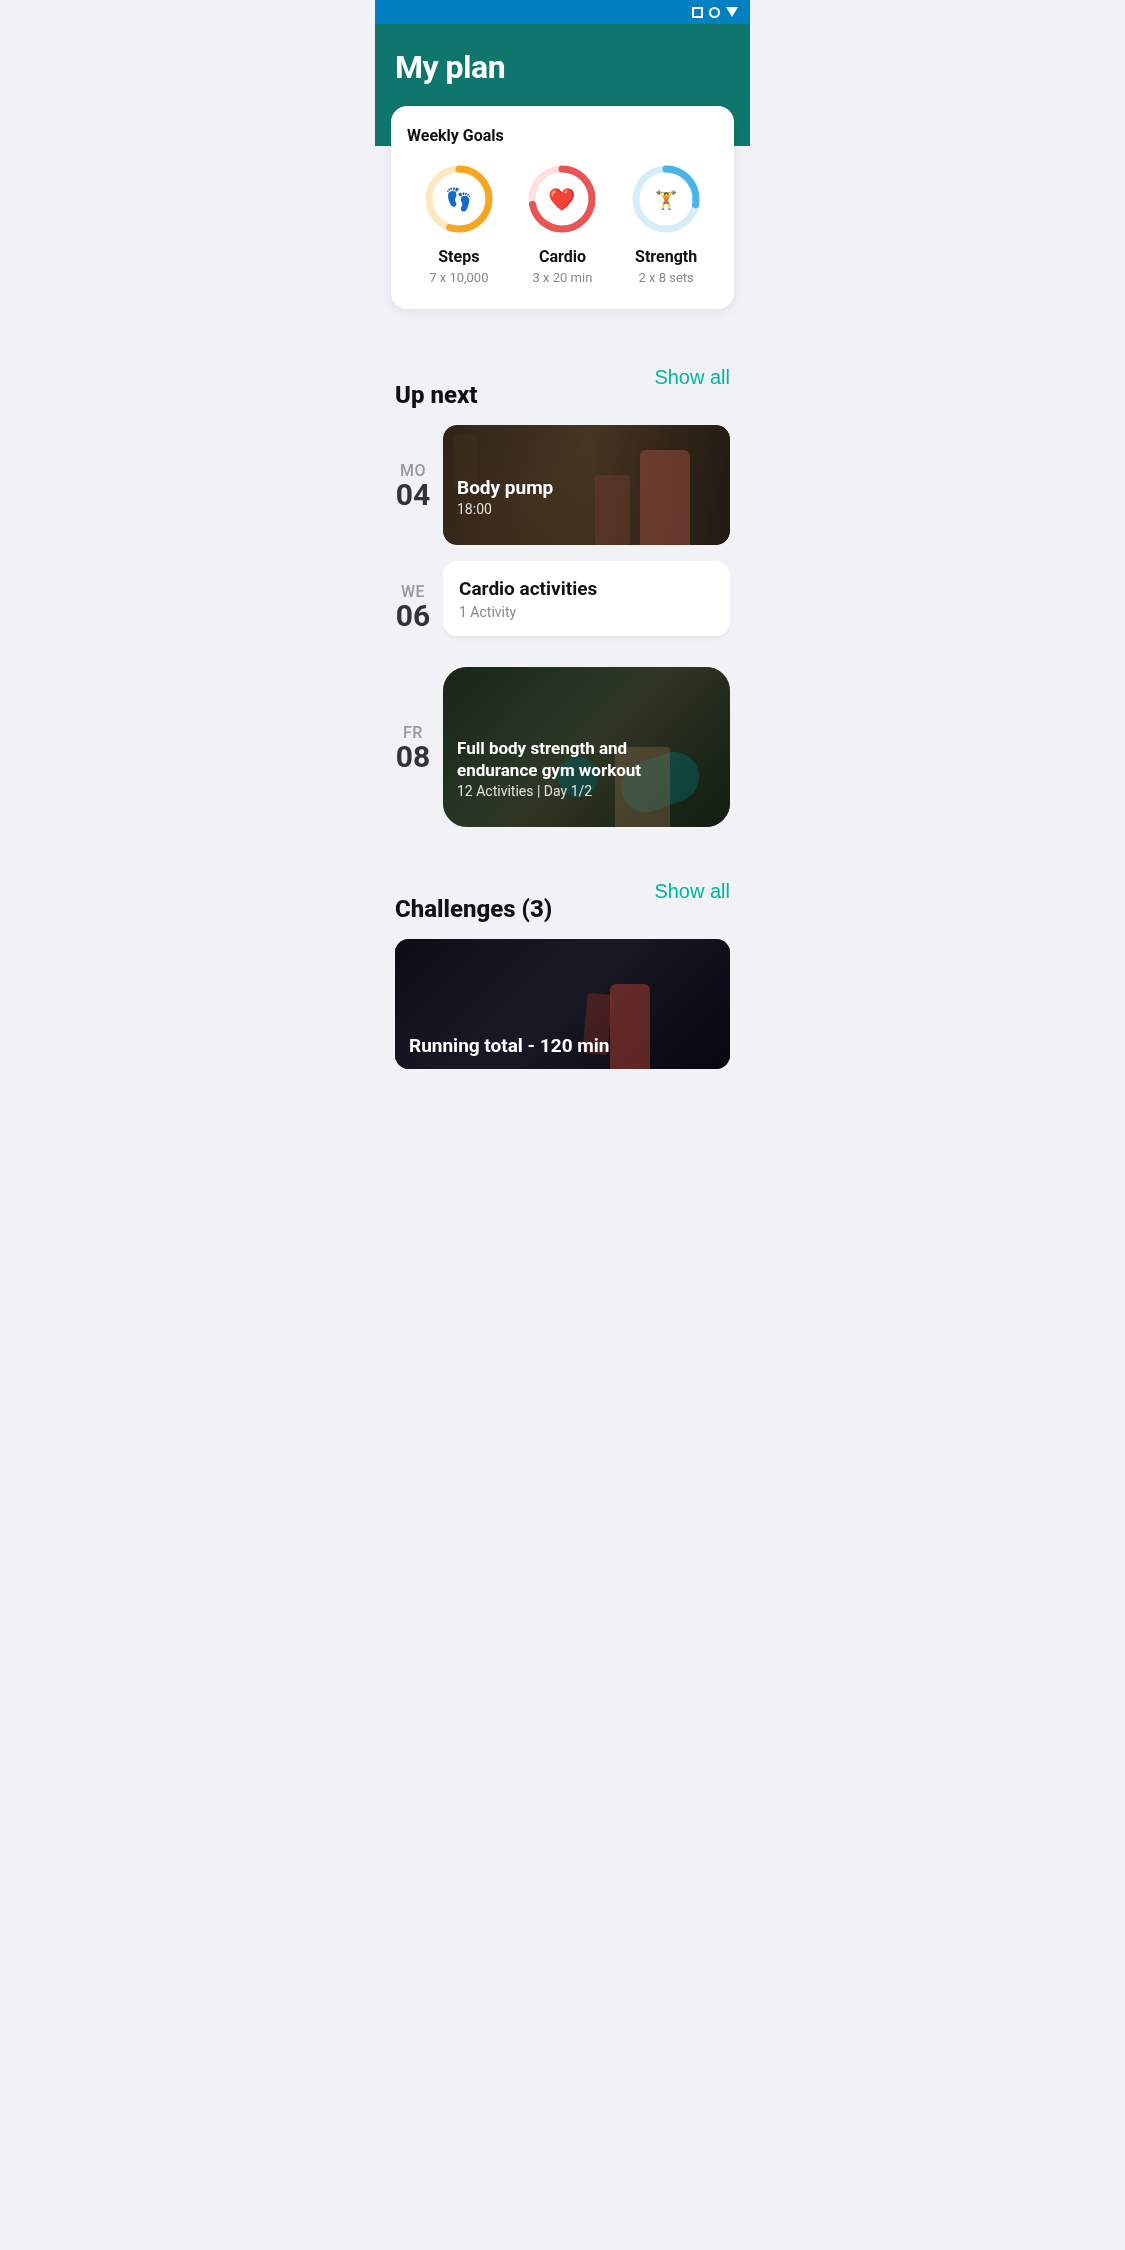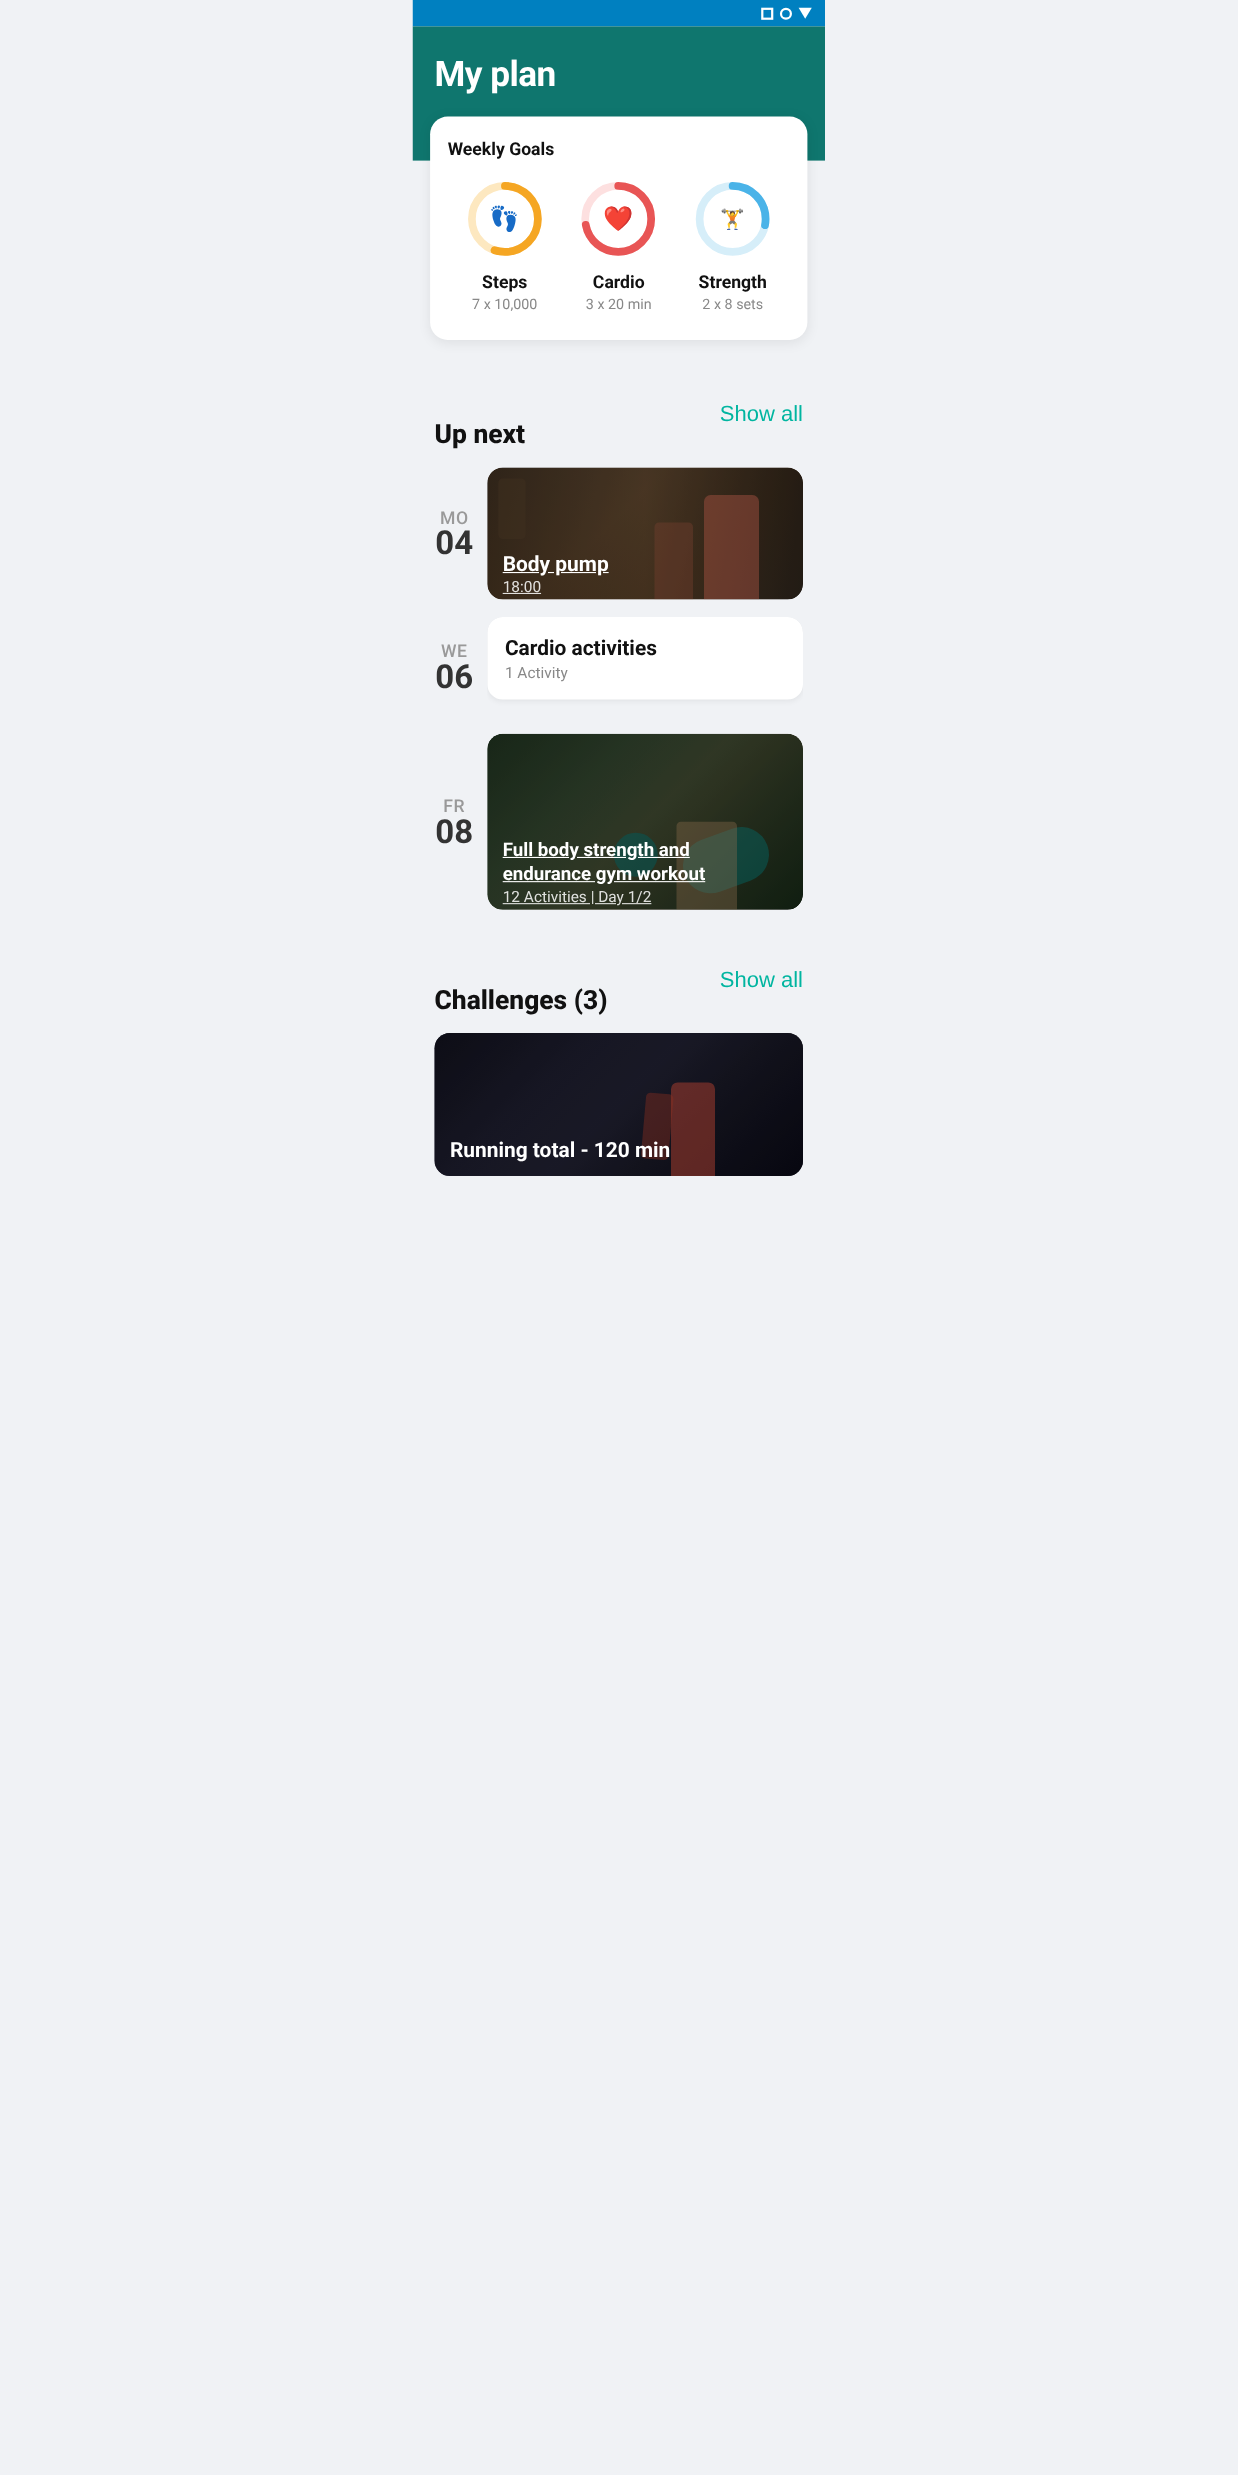--- a/index.html
+++ b/index.html
@@ -177,24 +177,23 @@
       overflow: hidden;
     }
     .activity-card-image .overlay {
       position: absolute;
       inset: 0;
       background: rgba(0,0,0,0.35);
       border-radius: 14px;
     }
     .activity-card-image .card-text {
       position: absolute;
-      bottom: 3px;
+      bottom: 28px;
       left: 14px;
       color: white;
-      text-decoration: underline;
     }
     .activity-card-white {
       background: white;
       border-radius: 14px;
       padding: 16px;
       box-shadow: 0 1px 6px rgba(0,0,0,0.07);
     }
     .card-title {
       font-size: 19px;
       font-weight: 700;
@@ -345,21 +344,21 @@
       </div>
     </div>
   </div>
 
   <div class="activity-row">
     <div class="activity-date">
       <span class="activity-day-label">FR</span>
       <span class="activity-day-num">08</span>
     </div>
     <div class="activity-card">
-      <div class="activity-card-image bg-gym-strength" style="height:160px;">
+      <div class="activity-card-image bg-gym-strength" style="height:160px;border-radius:24px;">
         <div style="position:absolute;inset:0;background:linear-gradient(135deg, rgba(30,50,30,0.8) 0%, rgba(60,80,50,0.6) 50%, rgba(20,40,20,0.9) 100%);"></div>
 
         <div style="position:absolute;bottom:20px;right:30px;width:80px;height:50px;background:rgba(0,150,150,0.4);border-radius:25px;transform:rotate(-20deg);"></div>
         <div style="position:absolute;bottom:30px;center:0;left:40%;width:40px;height:40px;background:rgba(0,120,120,0.5);border-radius:50%;"></div>
         <div style="position:absolute;bottom:0;right:60px;width:55px;height:80px;background:rgba(180,140,100,0.4);border-radius:4px 4px 0 0;"></div>
         <div class="overlay" style="background:rgba(0,0,0,0.25);"></div>
         <div class="card-text">
           <div class="card-title" style="font-size:17px;max-width:220px;line-height:1.3;">Full body strength and endurance gym workout</div>
           <div class="card-subtitle">12 Activities | Day 1/2</div>
         </div>

